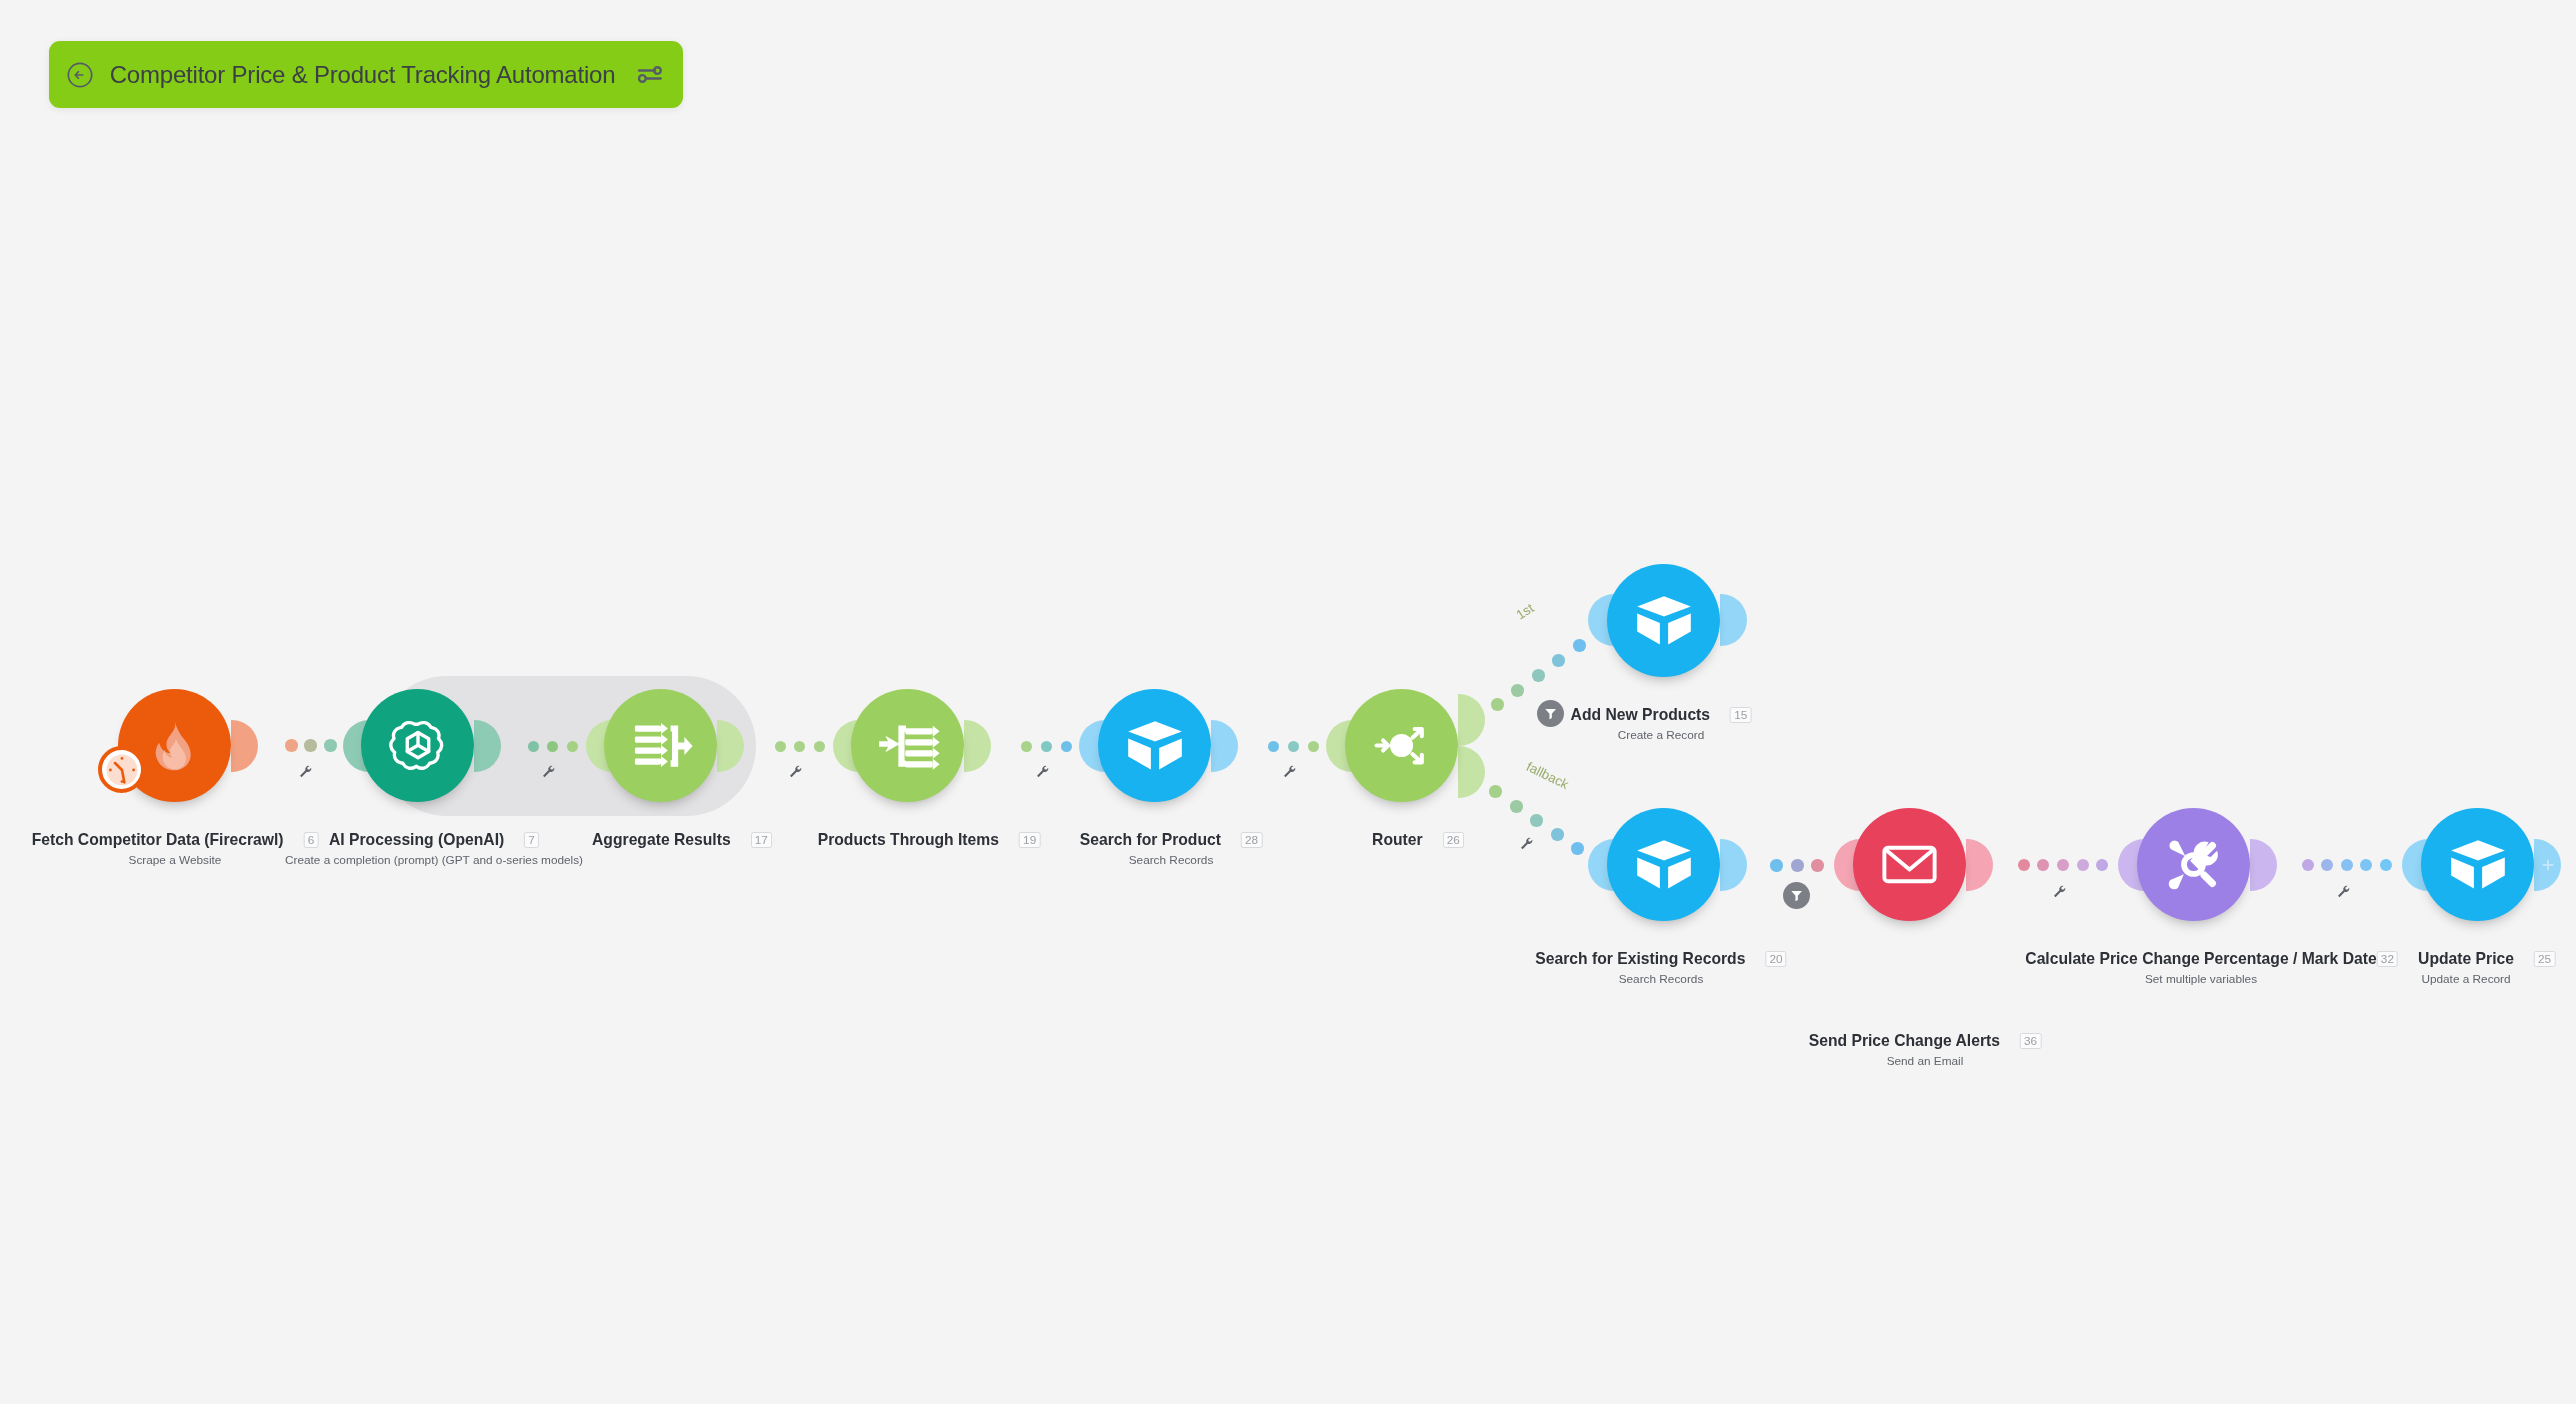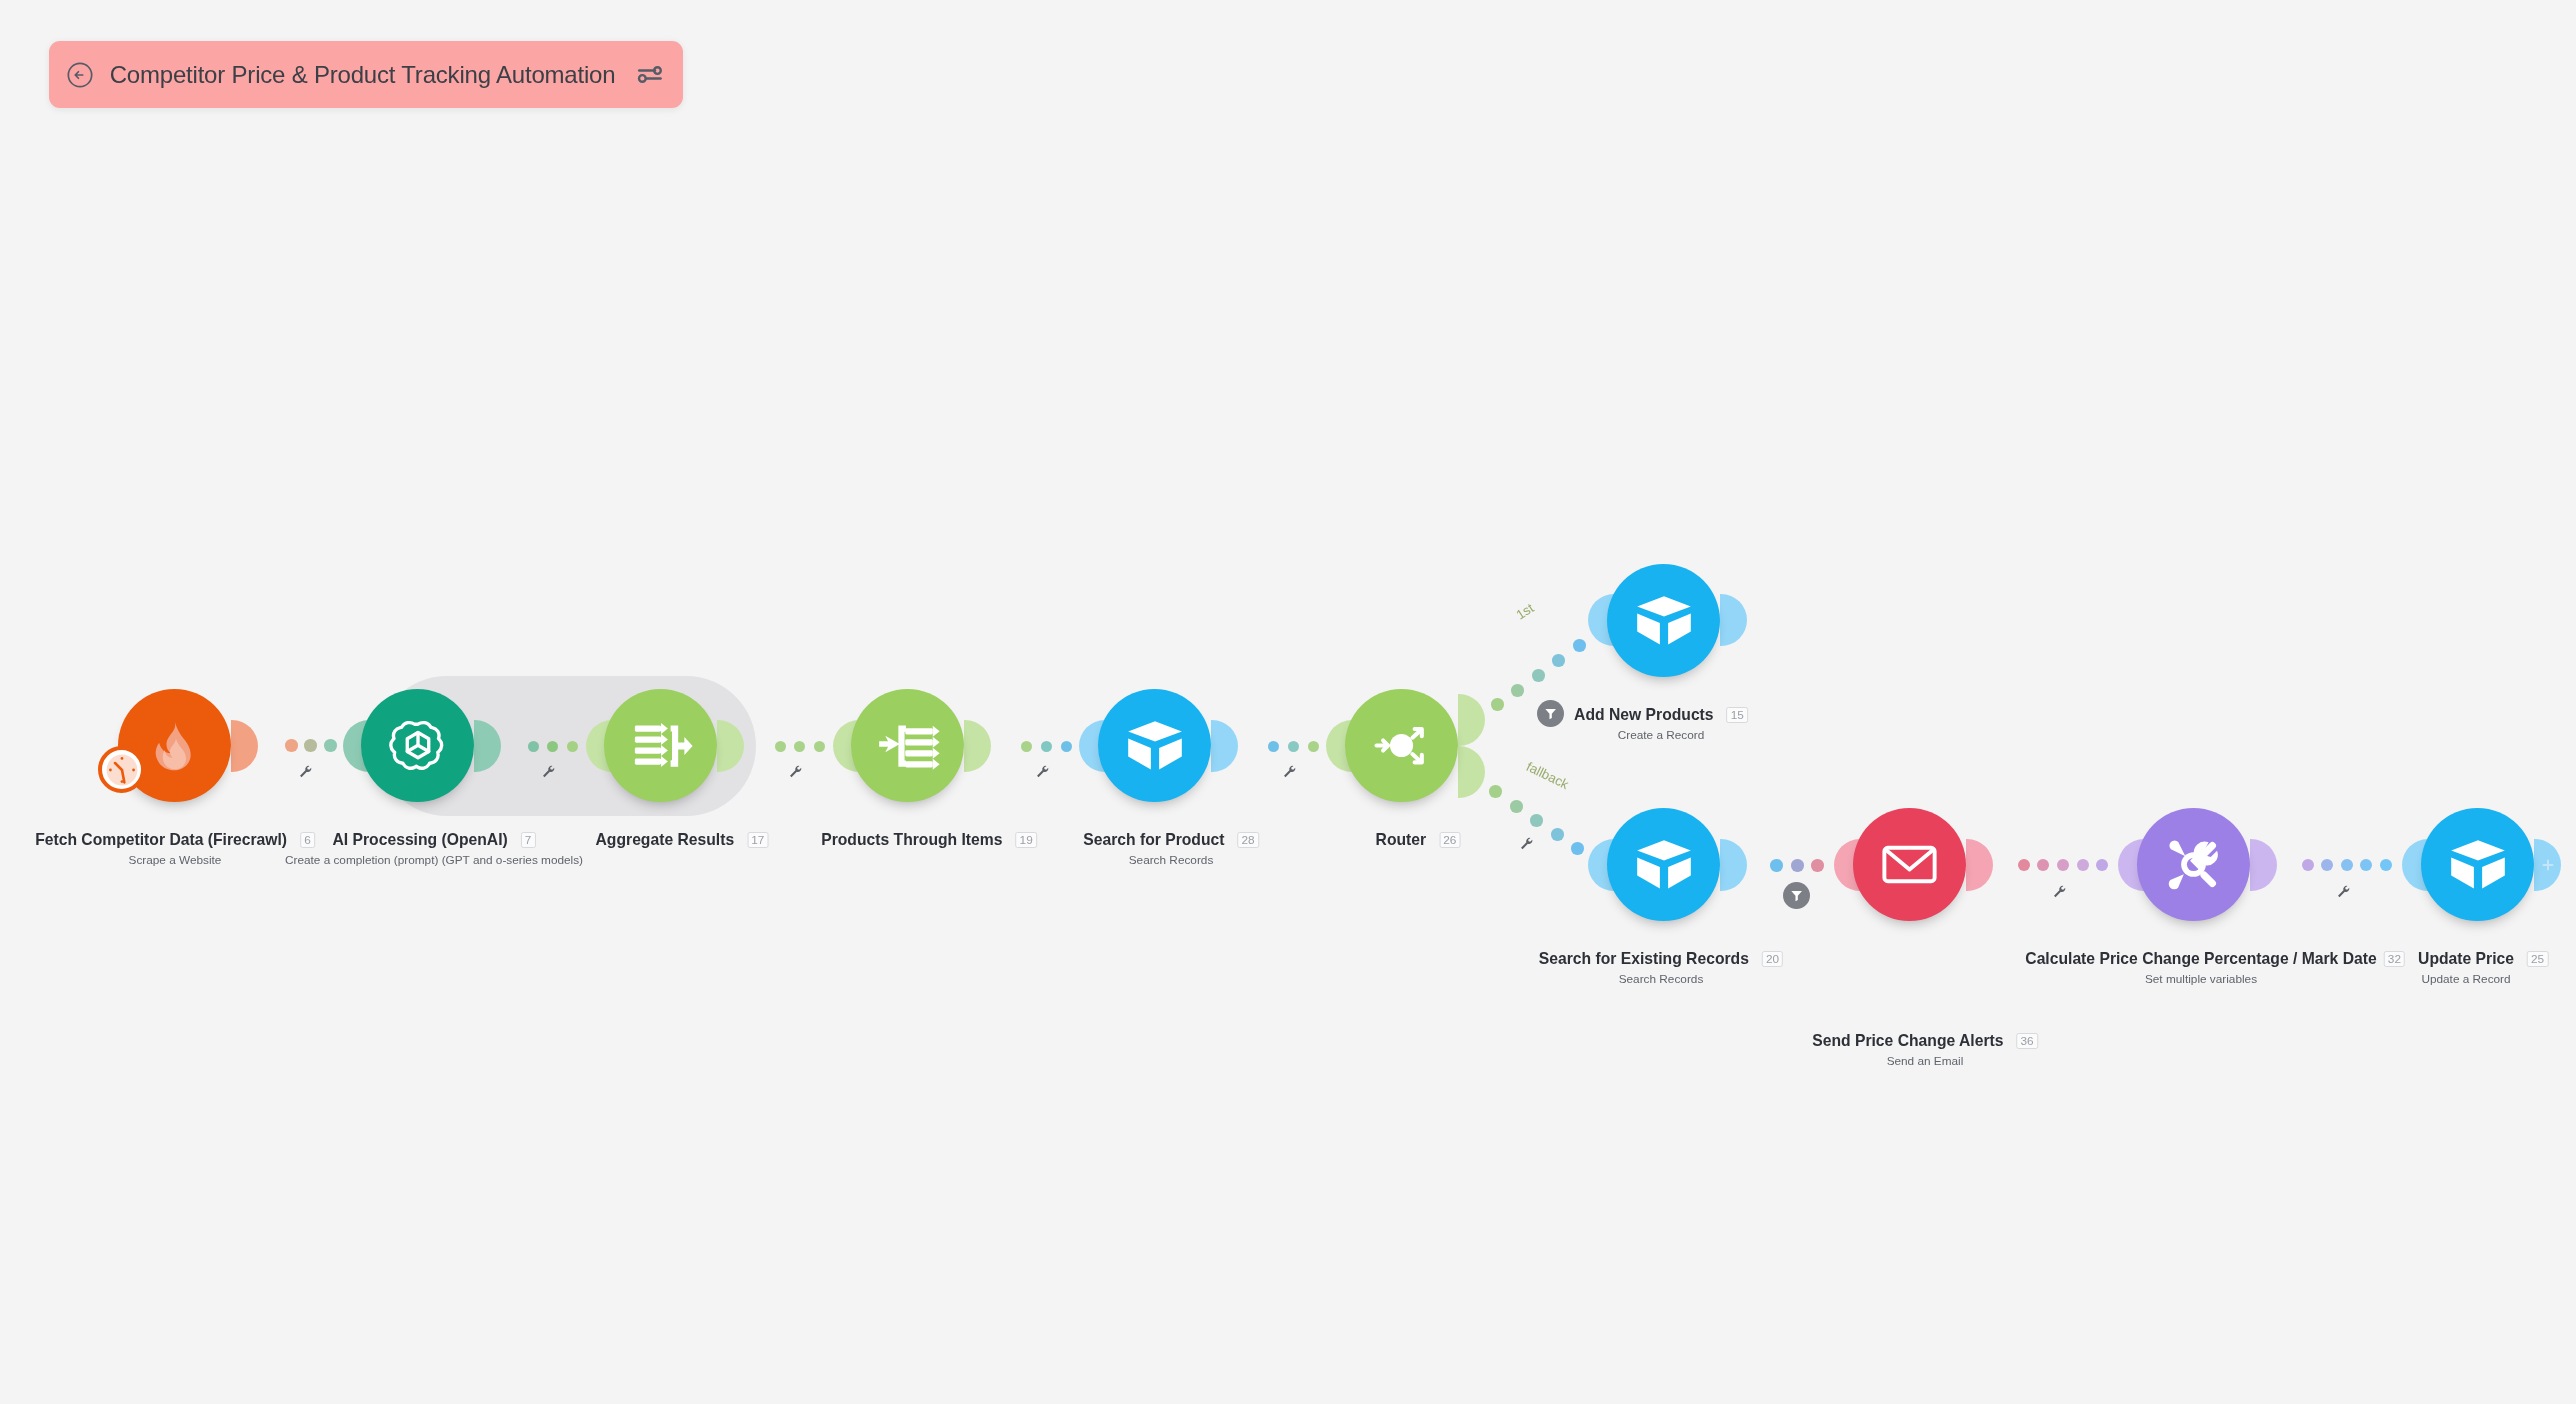--- a/index.html
+++ b/index.html
@@ -8,21 +8,21 @@
     background: #f4f4f5;
     font-family: "Liberation Sans", sans-serif;
     overflow: hidden;
   }
   #canvas { position: relative; width: 2576px; height: 1405px; }
 
   
   .header-card {
     position: absolute; left: 49px; top: 41px;
     height: 67px; display: flex; align-items: center;
-    background: #fca5a5; border-radius: 11px;
+    background: #84cc16; border-radius: 11px;
     padding: 0 20.4px 0 17px;
     box-shadow: 0 1.6px 7.8px rgba(0,0,0,.07);
     gap: 15.7px;
   }
   .back-btn { width: 28px; height: 28px; flex: none; cursor: pointer; }
   .hdr-title {
     font-size: 24px; color: #3b3f46; white-space: nowrap;
     letter-spacing: -0.2px;
   }
   .hdr-settings { width: 27px; height: 27px; flex: none; cursor: pointer; margin-left: 4.7px; }
@@ -38,21 +38,21 @@
     position: absolute; z-index: 2;
   }
   .stub.left  { border-radius: 783px 0 0 783px; }
   .stub.right { border-radius: 0 783px 783px 0; }
 
   .caption {
     position: absolute; text-align: center;
     white-space: nowrap; z-index: 8;
     transform: translateX(-50%);
   }
-  .cap-row { display: flex; align-items: center; justify-content: center; gap: 13px; }
+  .cap-row { display: flex; align-items: center; justify-content: center; gap: 20px; }
   .cap-title { font-size: 15.7px; font-weight: bold; color: #2d3036; }
   .cap-badge {
     font-size: 11.8px; color: #9aa0a6;
     border: 0.8px solid #d7d9dd; border-radius: 2.4px;
     padding: 0 3.1px; line-height: 14px; background: #fbfbfc;
   }
   .cap-sub { font-size: 11.8px; color: #5f636a; margin-top: 3.9px; }
 
   
   .dot { position: absolute; border-radius: 50%; z-index: 3; }

